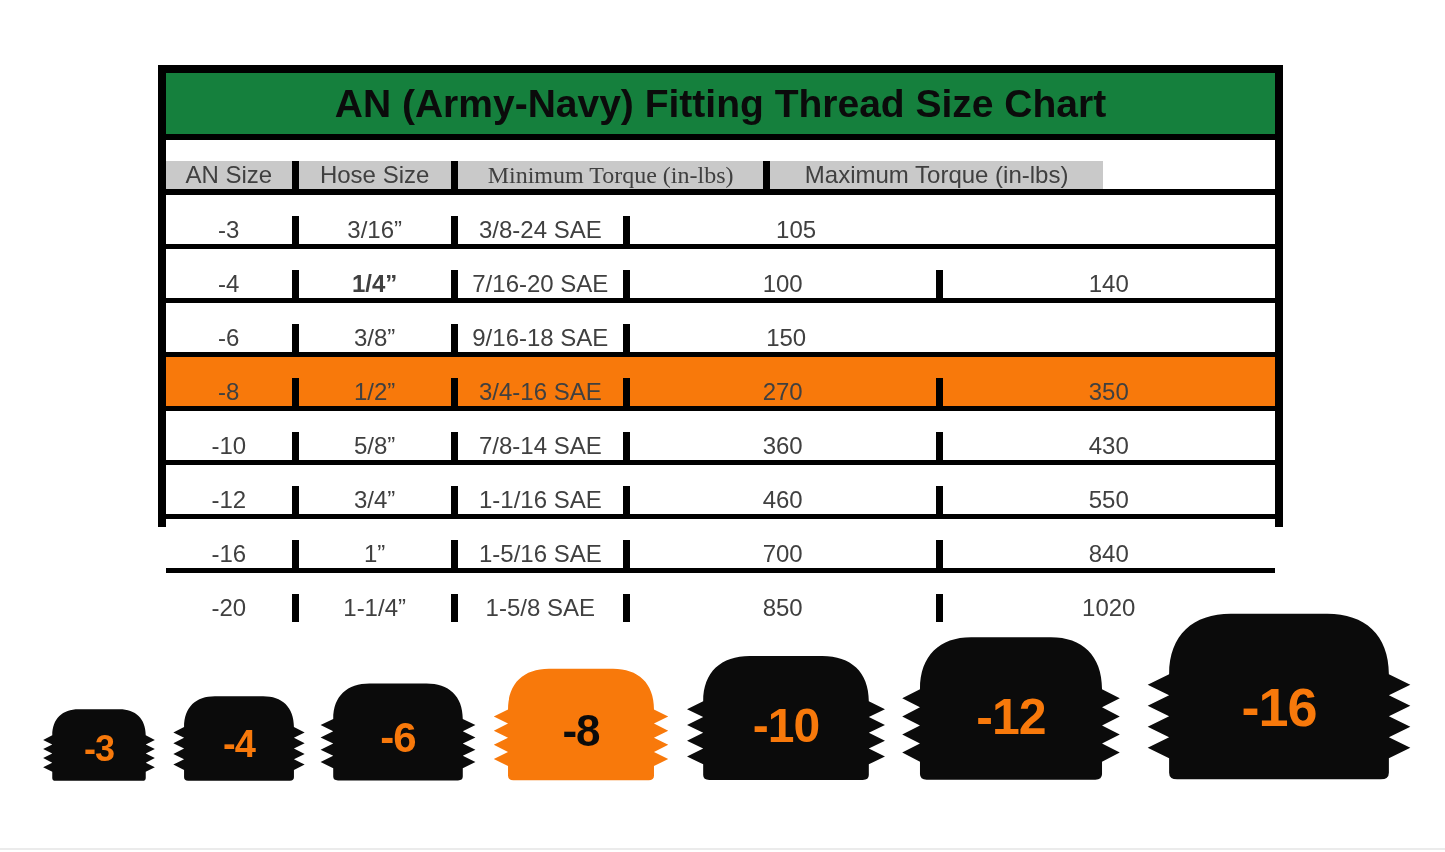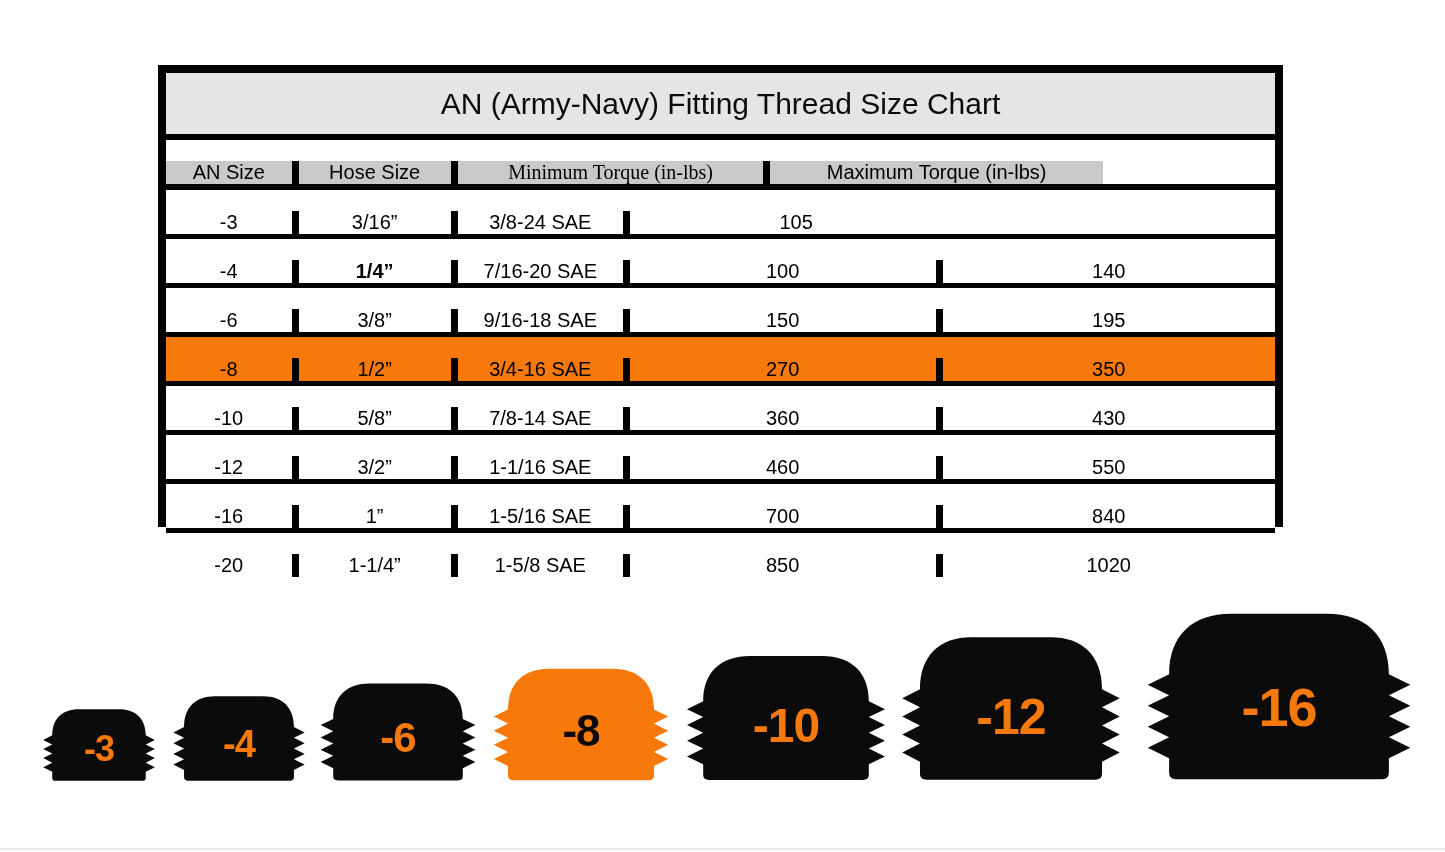--- a/index.html
+++ b/index.html
@@ -26,27 +26,27 @@
     height: 462px;
     border: 8px solid #000000;
     box-sizing: border-box;
     display: flex;
     flex-direction: column;
     background: #ffffff;
   }
   .title-bar {
     height: 61px;
     flex: 0 0 61px;
-    background: #e5e5e5;
+    background: #15803d;
     border-bottom: 6px solid #000000;
     display: flex;
     align-items: center;
     justify-content: center;
-    font-size: 30px;
-    font-weight: normal;
+    font-size: 39px;
+    font-weight: bold;
     color: #0b0b0b;
   }
   .header-row {
     flex: 0 0 39px;
     display: flex;
     border-bottom: 6px solid #000000;
   }
   .header-row .cell {
     background: #C9C9C9;
   }
@@ -61,22 +61,22 @@
     border-bottom: 5px solid #000000;
     background: #ffffff;
   }
   .trow:last-child { border-bottom: 0; }
   .trow.hl { background: #F8790B; }
   .cell {
     display: flex;
     align-items: center;
     justify-content: center;
     border-right: 7px solid #000000;
-    font-size: 20px;
-    color: #000000;
+    font-size: 24px;
+    color: #404040;
     box-sizing: border-box;
     white-space: nowrap;
     overflow: hidden;
     margin-top: 21px;
   }
   .cell:last-child { border-right: 0; }
   
   .fitting {
     position: absolute;
   }
@@ -129,39 +129,38 @@
           <div class="cell" style="flex: 0 0 14.36%; font-weight: bold;">1/4”</div>
           <div class="cell" style="flex: 0 0 15.52%;">7/16-20 SAE</div>
           <div class="cell" style="flex: 0 0 28.19%;">100</div>
           <div class="cell" style="flex: 0 0 29.98%;">140</div>
         </div>
         <div class="trow">
           <div class="cell" style="flex: 0 0 11.95%;">-6</div>
           <div class="cell" style="flex: 0 0 14.36%;">3/8”</div>
           <div class="cell" style="flex: 0 0 15.52%;">9/16-18 SAE</div>
           <div class="cell" style="flex: 0 0 28.19%;">150</div>
-          <div class="cell" style="flex: 0 0 29.98%;">195</div>
         </div>
         <div class="trow hl">
           <div class="cell" style="flex: 0 0 11.95%;">-8</div>
           <div class="cell" style="flex: 0 0 14.36%;">1/2”</div>
           <div class="cell" style="flex: 0 0 15.52%;">3/4-16 SAE</div>
           <div class="cell" style="flex: 0 0 28.19%;">270</div>
           <div class="cell" style="flex: 0 0 29.98%;">350</div>
         </div>
         <div class="trow">
           <div class="cell" style="flex: 0 0 11.95%;">-10</div>
           <div class="cell" style="flex: 0 0 14.36%;">5/8”</div>
           <div class="cell" style="flex: 0 0 15.52%;">7/8-14 SAE</div>
           <div class="cell" style="flex: 0 0 28.19%;">360</div>
           <div class="cell" style="flex: 0 0 29.98%;">430</div>
         </div>
         <div class="trow">
           <div class="cell" style="flex: 0 0 11.95%;">-12</div>
-          <div class="cell" style="flex: 0 0 14.36%;">3/2”</div>
+          <div class="cell" style="flex: 0 0 14.36%;">3/4”</div>
           <div class="cell" style="flex: 0 0 15.52%;">1-1/16 SAE</div>
           <div class="cell" style="flex: 0 0 28.19%;">460</div>
           <div class="cell" style="flex: 0 0 29.98%;">550</div>
         </div>
         <div class="trow">
           <div class="cell" style="flex: 0 0 11.95%;">-16</div>
           <div class="cell" style="flex: 0 0 14.36%;">1”</div>
           <div class="cell" style="flex: 0 0 15.52%;">1-5/16 SAE</div>
           <div class="cell" style="flex: 0 0 28.19%;">700</div>
           <div class="cell" style="flex: 0 0 29.98%;">840</div>

